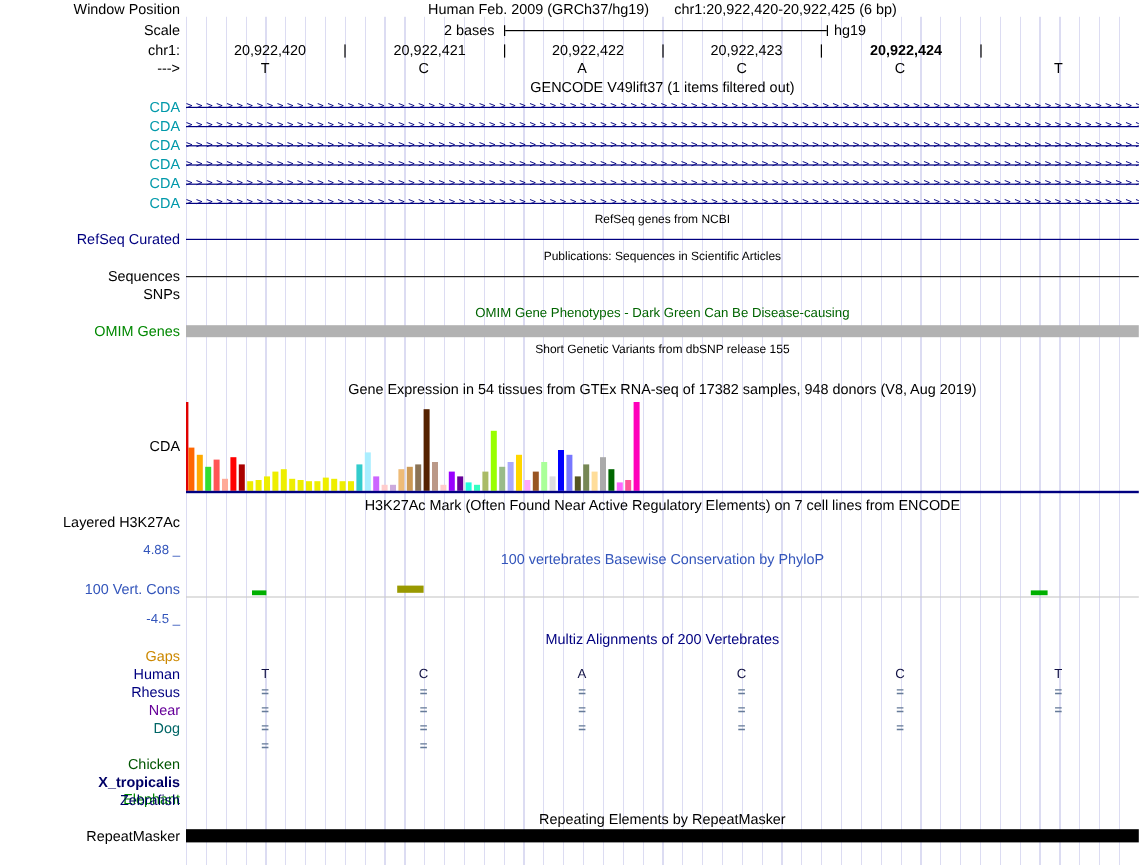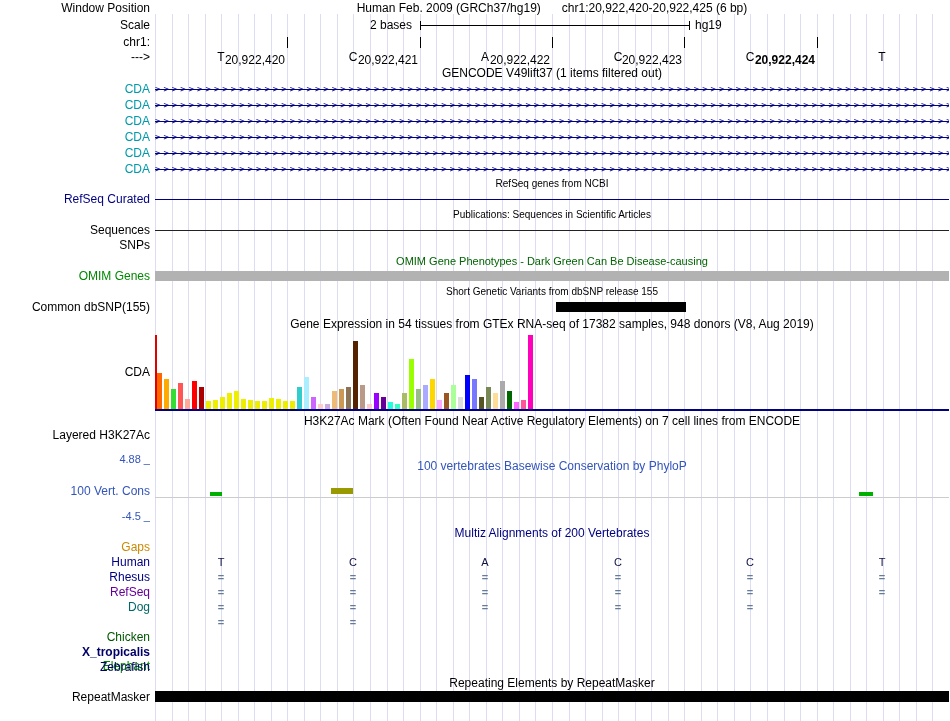--- a/index.html
+++ b/index.html
@@ -18,21 +18,21 @@
 .blue-text{color:#3355bb}
 .green-text{color:#008800}
 .darkgreen-text{color:#006400}
 .mr14{margin-right:21px}
 .hline{position:absolute;left:155px;width:794px;height:1px}
 .scale-text{position:absolute;left:0;top:0;width:257px;text-align:right}
 .scale-bar{position:absolute;left:265px;top:3px;width:268px;height:9px;
   border-left:1px solid #000;border-right:1px solid #000;
   background:linear-gradient(#000,#000) 0 50%/100% 1px no-repeat}
 .scale-asm{position:absolute;left:540px;top:0}
-.coord-num{position:absolute;top:18px;width:90px;text-align:right}
+.coord-num{position:absolute;top:0;width:90px;}
 .coord-tick{position:absolute;top:2px;width:1px;height:11px;background:#000}
 .base-letter{position:absolute;top:0;width:20px;text-align:center}
 #gencode-rows{position:absolute;top:81px;left:0;width:950px}
 .gencode-row{position:relative;height:16px;line-height:16px}
 .arrow-line{position:absolute;left:155px;top:0;width:794px;height:16px;overflow:hidden;
   white-space:nowrap;color:#000080;font-size:9px;letter-spacing:3px;line-height:16px;
   font-family:"DejaVu Sans Mono",monospace;
   background:linear-gradient(#000080,#000080) 0 8px/100% 1px no-repeat}
 .omim-bar{position:absolute;left:155px;top:2px;width:794px;height:10px;background:#b2b2b2}
 .dbsnp-bar{position:absolute;left:556px;top:2px;width:130px;height:10px;background:#000}
@@ -159,24 +159,20 @@
 
   <div class="row" style="top:269px;height:14px">
     <span class="track-label green-text">OMIM Genes</span>
     <div class="omim-bar"></div>
   </div>
 
   <div class="row cap" style="top:285px;height:13px">
     <div class="main center cap">Short Genetic Variants from dbSNP release 155</div>
   </div>
 
-  <div class="row" style="top:300px;height:14px">
-    <span class="track-label">Common dbSNP(155)</span>
-    <div class="dbsnp-bar"></div>
-  </div>
 
   <div class="row" style="top:317px;height:15px">
     <div class="main center">Gene Expression in 54 tissues from GTEx RNA-seq of 17382 samples, 948 donors (V8, Aug 2019)</div>
   </div>
 
   <div class="row" style="top:334px;height:75px">
     <span class="track-label" style="top:31px">CDA</span>
     <div class="gtex-redline"></div>
     <div id="gtex-bars">
         <div class="gtex-bar" style="left: 0px; height: 36px; background: rgb(255, 102, 0);"></div>
@@ -298,21 +294,21 @@
         <div class="species-main">
           <span class="align-mark" style="left: 56px;">=</span>
           <span class="align-mark" style="left: 188px;">=</span>
           <span class="align-mark" style="left: 320px;">=</span>
           <span class="align-mark" style="left: 453px;">=</span>
           <span class="align-mark" style="left: 585px;">=</span>
           <span class="align-mark" style="left: 717px;">=</span>
         </div>
       </div>
       <div class="species-row">
-        <span class="track-label" style="color: rgb(102, 0, 153);">RefSeq</span>
+        <span class="track-label" style="color: rgb(102, 0, 153);">Near</span>
         <div class="species-main">
           <span class="align-mark" style="left: 56px;">=</span>
           <span class="align-mark" style="left: 188px;">=</span>
           <span class="align-mark" style="left: 320px;">=</span>
           <span class="align-mark" style="left: 453px;">=</span>
           <span class="align-mark" style="left: 585px;">=</span>
           <span class="align-mark" style="left: 717px;">=</span>
         </div>
       </div>
       <div class="species-row">

